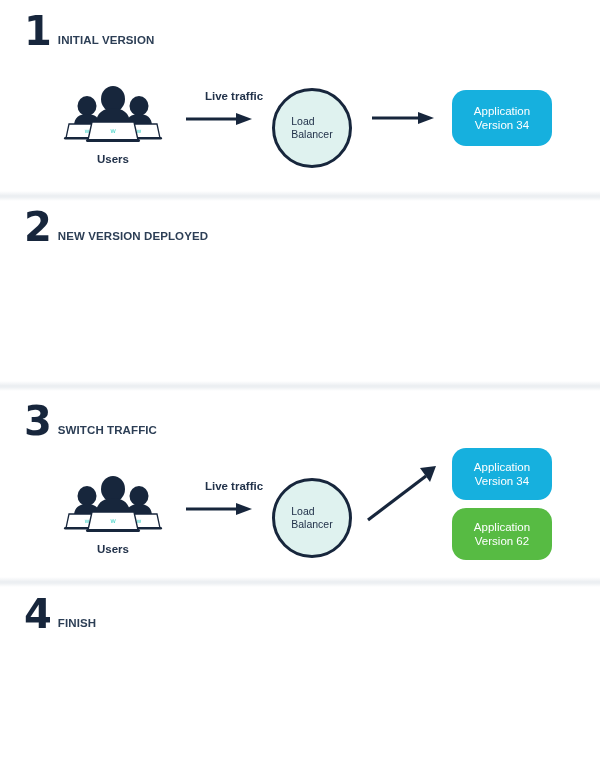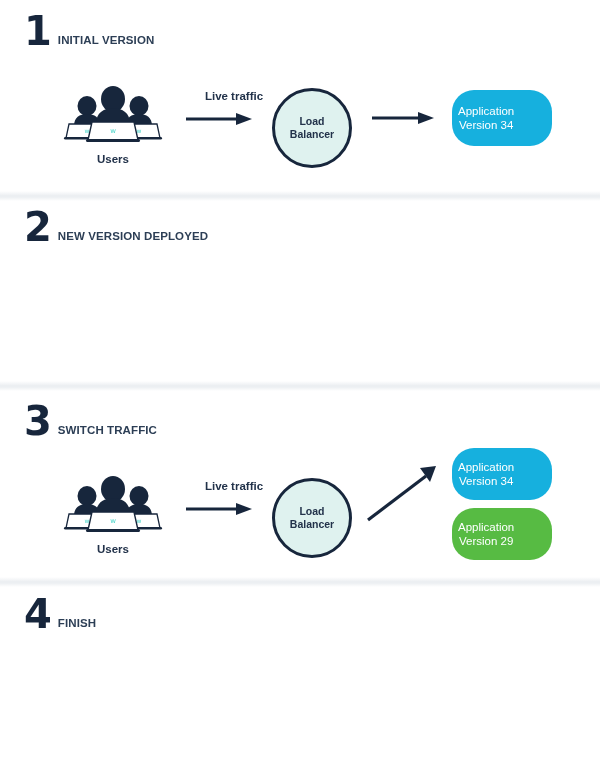--- a/index.html
+++ b/index.html
@@ -134,38 +134,38 @@
     background: #dff2ef;
     border: 3px solid #17263c;
     display: flex;
     align-items: center;
     justify-content: center;
     box-sizing: border-box;
   }
   .lb-text {
     font-size: 10.5px;
     line-height: 1.22;
-    text-align: center;
+    text-align: left;
     color: #22324a;
-    font-weight: 700;
+    font-weight: 400;
   }
 
   
   .mid-arrow {
     position: absolute;
     left: 372px;
   }
 
   
   .appbox {
     position: absolute;
-    border-radius: 22px;
+    border-radius: 14px;
     display: flex;
     align-items: center;
-    justify-content: flex-start;
+    justify-content: center;
     color: #ffffff;
     font-size: 11.5px;
     line-height: 1.25;
     text-align: center;
     font-weight: 400;
     box-sizing: border-box;
   }
   .appbox .lines { padding: 0 6px; }
 
   .blue  { background: #16b0de; }
@@ -309,21 +309,21 @@
 
       <div class="appbox blue box-top">
         <div class="lines">
           <div>Application</div>
           <div>Version 34</div>
         </div>
       </div>
       <div class="appbox green box-bottom">
         <div class="lines">
           <div>Application</div>
-          <div>Version 29</div>
+          <div>Version 62</div>
         </div>
       </div>
     </div>
   </div>
 
   <div class="divider d2"></div>
 
   <div class="section s3">
     <div class="sec-header">
       <span class="step-num">3</span>

